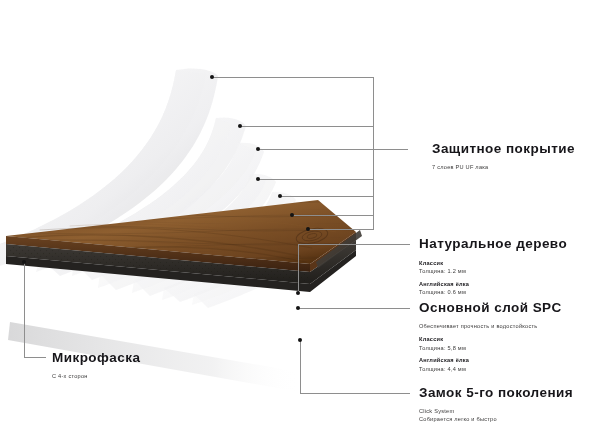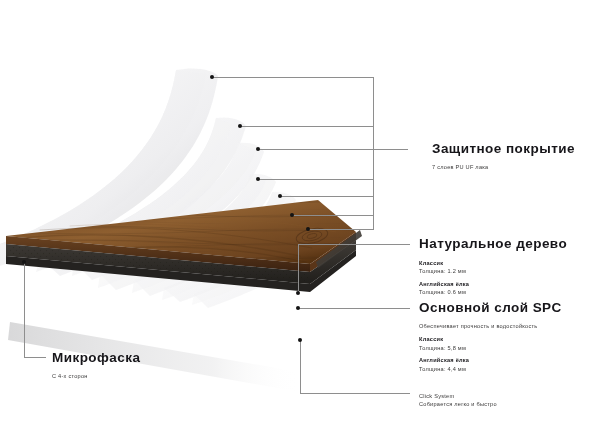--- a/index.html
+++ b/index.html
@@ -256,20 +256,21 @@
       <span>Толщина: 1.2 мм</span>
     </div>
     <div class="gap"></div>
     <div class="sub">
       <b>Английская ёлка</b><br>
       <span>Толщина: 0.6 мм</span>
     </div>
   </div>
 
   <div class="abs" style="left:419px;top:385px;">
+    <div class="h-title">Замок 5-го поколения</div>
     <div style="height:7px"></div>
     <div class="sub lead">Click System</div>
     <div class="sub lead">Собирается легко и быстро</div>
   </div>
 
   <div class="abs" style="left:52px;top:350px;">
     <div class="h-title">Микрофаска</div>
     <div style="height:7px"></div>
     <div class="sub lead">С 4-х сторон</div>
   </div>

